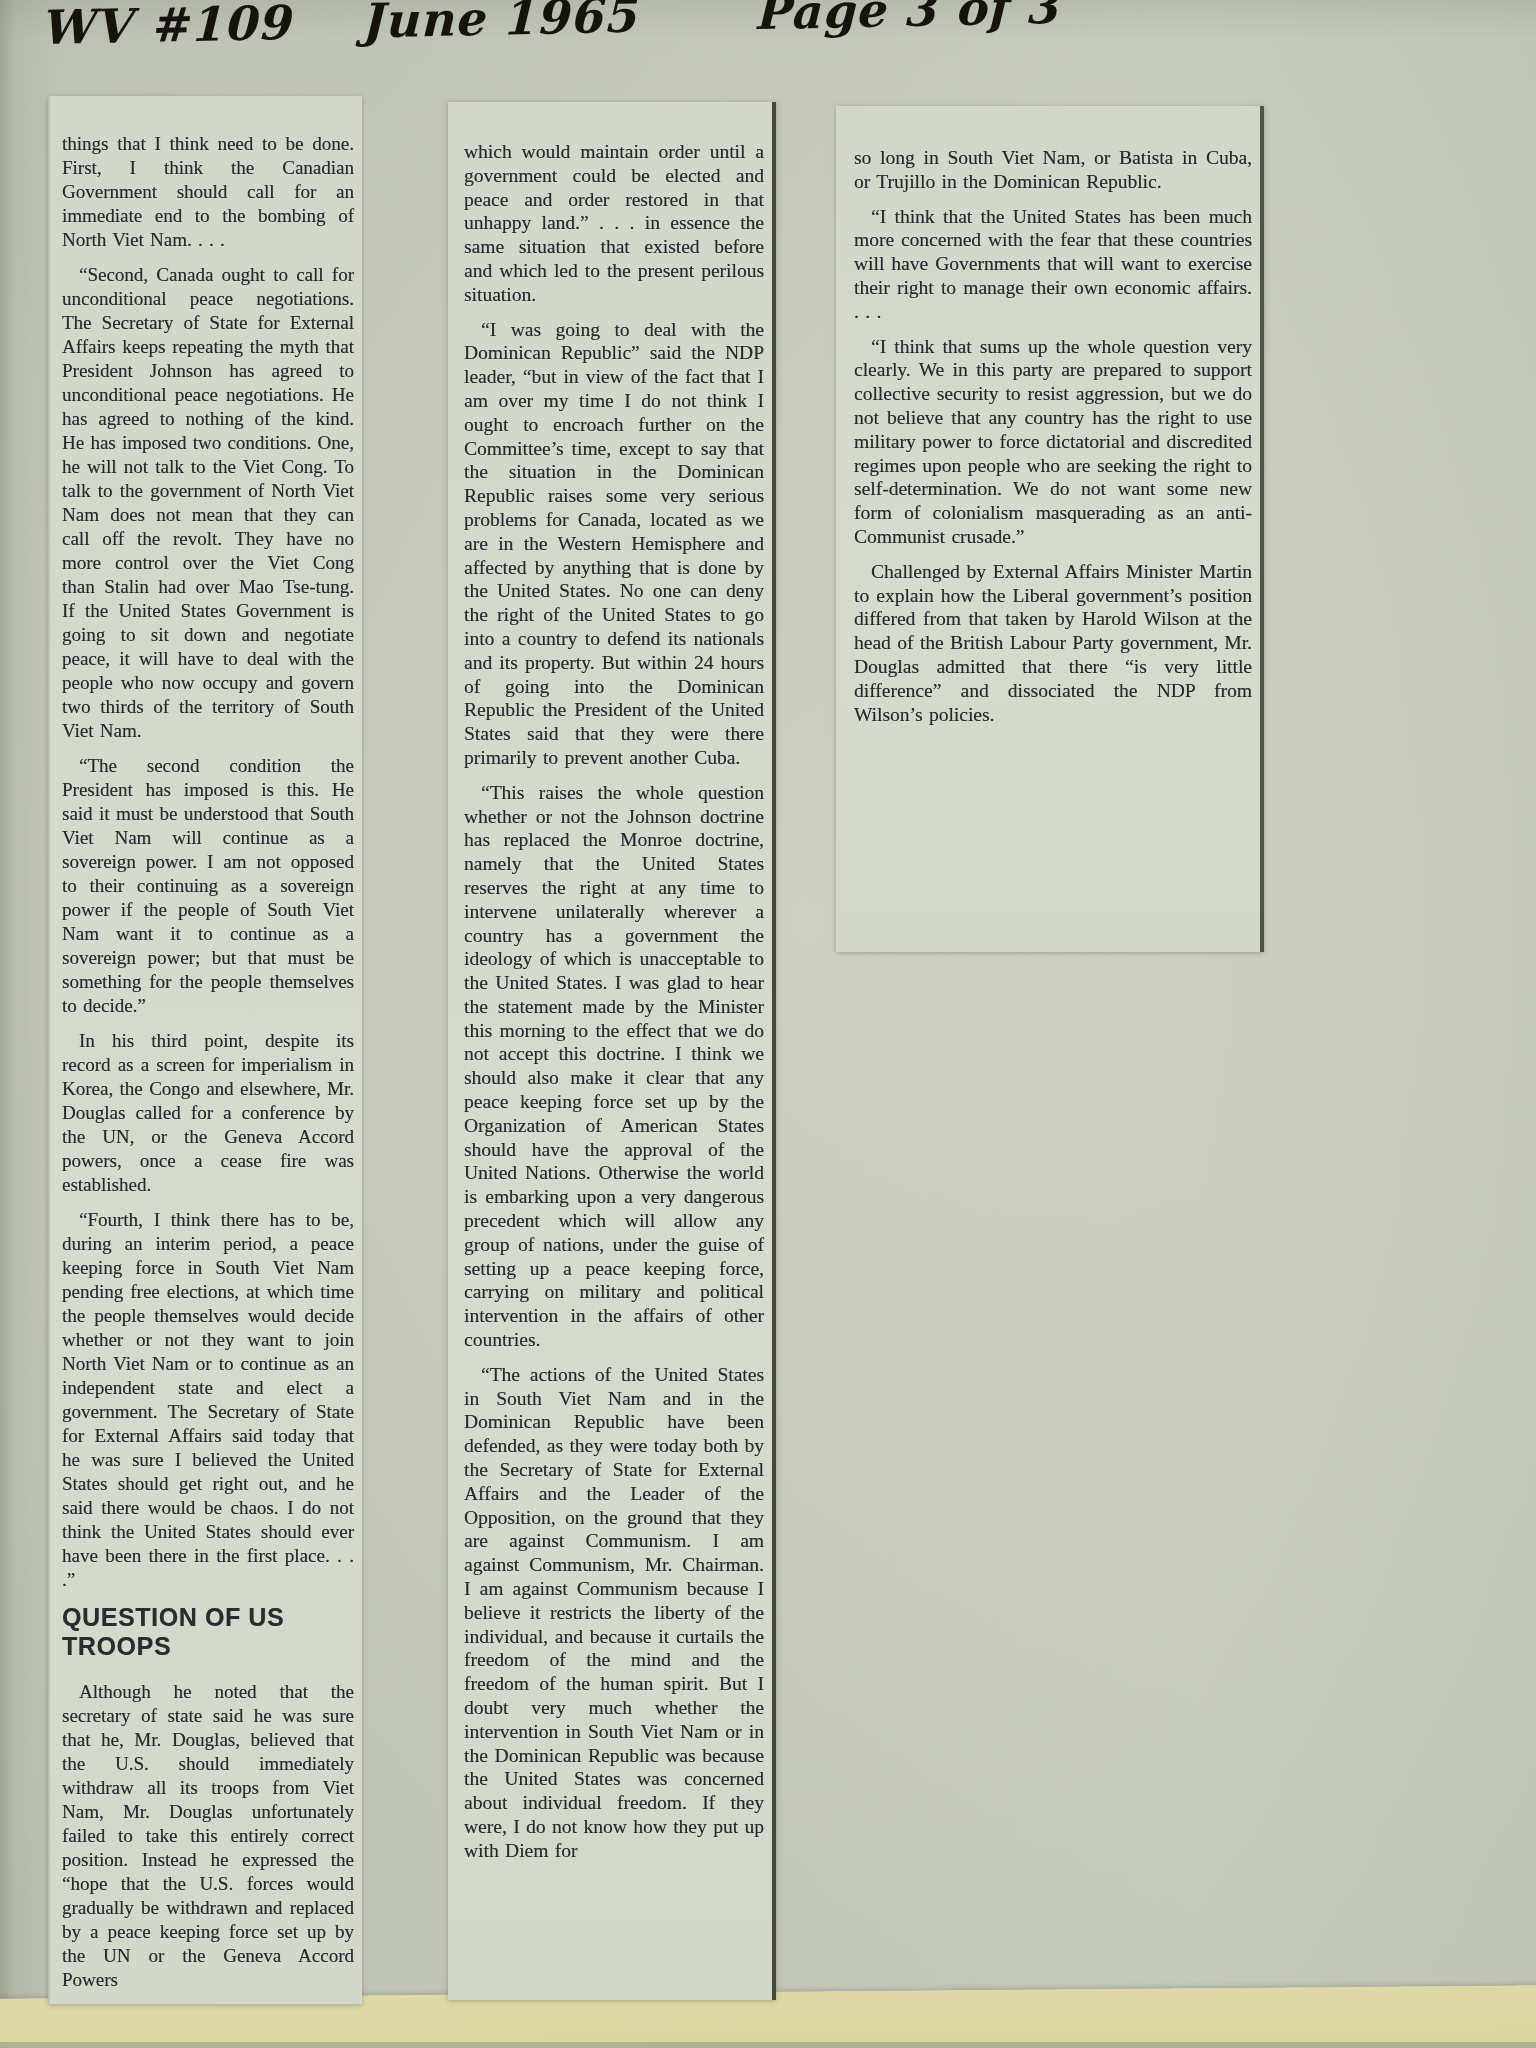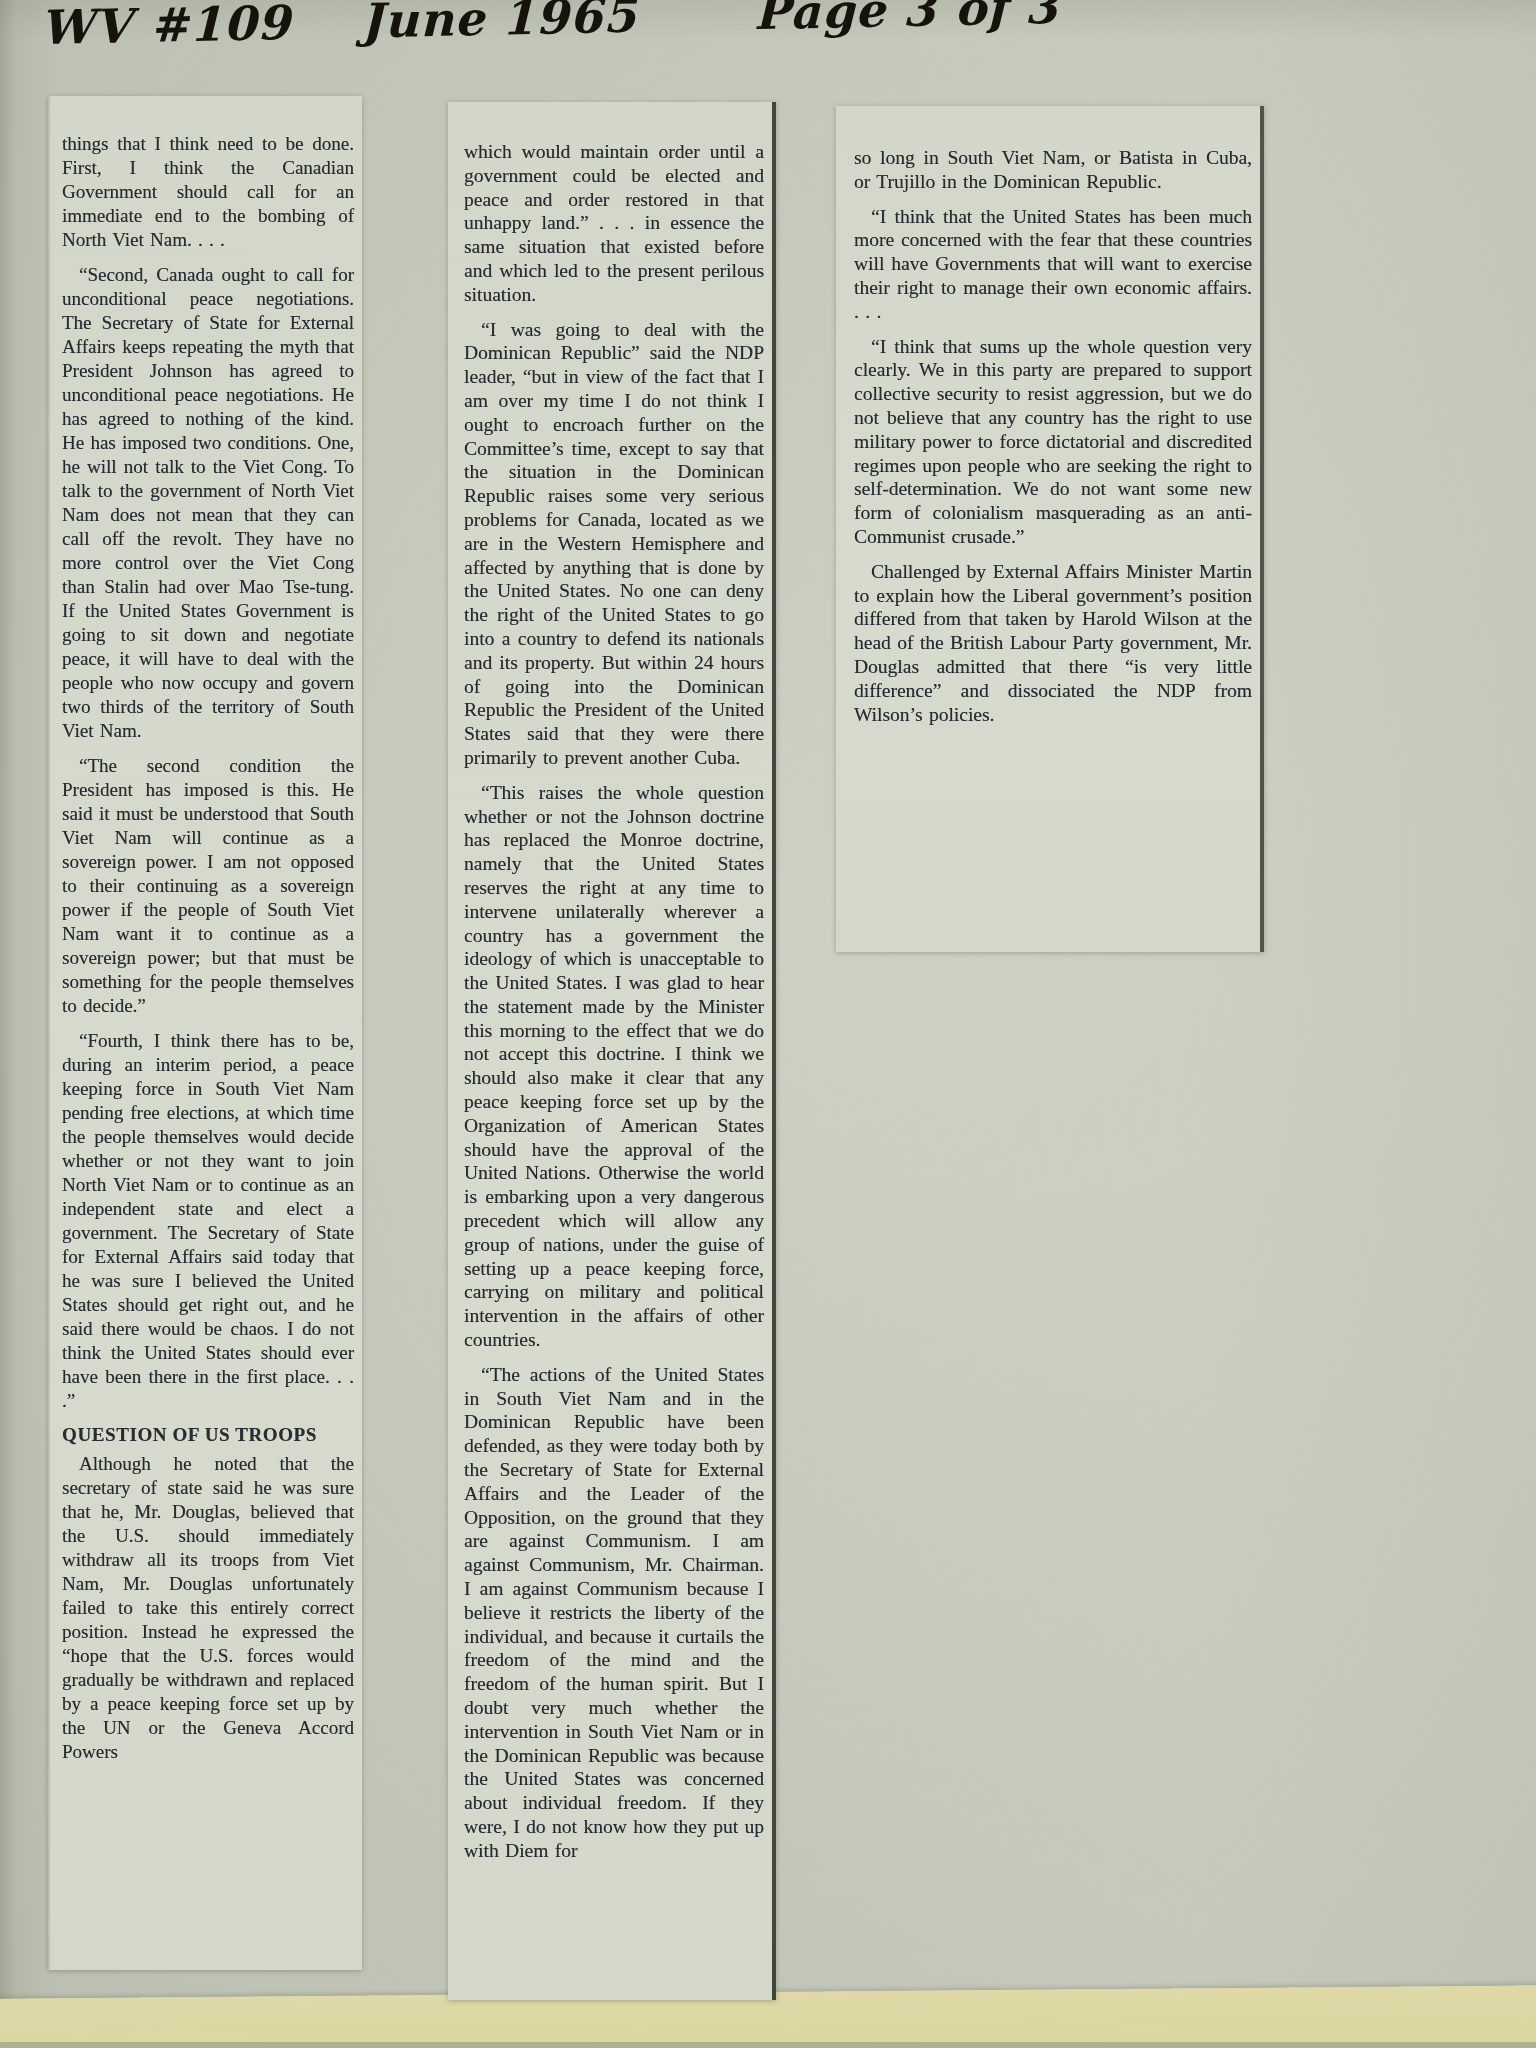--- a/index.html
+++ b/index.html
@@ -46,41 +46,42 @@
   .piece3 { left:836px; top:106px; width:428px; min-height:846px;  padding:40px 8px 18px 18px;
             border-right:4px solid #51544a; }
   .para {
     margin:0 0 11px; text-align:justify; font-size:19px; line-height:24px; text-indent:17px;
     word-spacing:1.5px;
   }
   .piece2 .para, .piece3 .para { font-size:19.5px; line-height:23.8px; }
   .noindent { text-indent:0; }
   .para:last-child { margin-bottom:0; }
   .heading {
-    font-family:Liberation Serif, serif; font-size:19px; font-weight:bold;
-    letter-spacing:0.6px; margin:5px 0 6px; color:#292c30; text-indent:0;
+    font-family:Liberation Sans, sans-serif; font-size:25px; font-weight:bold;
+    letter-spacing:0.6px; margin:5px 0 19px; color:#292c30; text-indent:0;
   }
 </style>
 </head>
 <body>
 
 <div class="vignette"></div>
 <div class="bottom-sheet"></div>
 <div class="bottom-edge"></div>
 
 <div class="annotation">
   <span class="ann-id">WV #109</span>
   <span class="ann-date">June 1965</span>
   <span class="ann-page">Page 3 of 3</span>
 </div>
 
 <div class="piece piece1">
   <p class="para noindent">things that I think need to be done. First, I think the Canadian Government should call for an immediate end to the bombing of North Viet Nam. . . .</p>
   <p class="para">“Second, Canada ought to call for unconditional peace negotiations. The Secretary of State for External Affairs keeps repeating the myth that President Johnson has agreed to unconditional peace negotiations. He has agreed to nothing of the kind. He has imposed two conditions. One, he will not talk to the Viet Cong. To talk to the government of North Viet Nam does not mean that they can call off the revolt. They have no more control over the Viet Cong than Stalin had over Mao Tse-tung. If the United States Government is going to sit down and negotiate peace, it will have to deal with the people who now occupy and govern two thirds of the territory of South Viet Nam.</p>
   <p class="para">“The second condition the President has imposed is this. He said it must be understood that South Viet Nam will continue as a sovereign power. I am not opposed to their continuing as a sovereign power if the people of South Viet Nam want it to continue as a sovereign power; but that must be something for the people themselves to decide.”</p>
+  <p class="para">In his third point, despite its record as a screen for imperialism in Korea, the Congo and elsewhere, Mr. Douglas called for a conference by the UN, or the Geneva Accord powers, once a cease fire was established.</p>
   <p class="para">“Fourth, I think there has to be, during an interim period, a peace keeping force in South Viet Nam pending free elections, at which time the people themselves would decide whether or not they want to join North Viet Nam or to continue as an independent state and elect a government. The Secretary of State for External Affairs said today that he was sure I believed the United States should get right out, and he said there would be chaos. I do not think the United States should ever have been there in the first place. . . .”</p>
   <h2 class="heading">QUESTION OF US TROOPS</h2>
   <p class="para">Although he noted that the secretary of state said he was sure that he, Mr. Douglas, believed that the U.S. should immediately withdraw all its troops from Viet Nam, Mr. Douglas unfortunately failed to take this entirely correct position. Instead he expressed the “hope that the U.S. forces would gradually be withdrawn and replaced by a peace keeping force set up by the UN or the Geneva Accord Powers</p>
 </div>
 
 <div class="piece piece2">
   <p class="para noindent">which would maintain order until a government could be elected and peace and order restored in that unhappy land.” . . . in essence the same situation that existed before and which led to the present perilous situation.</p>
   <p class="para">“I was going to deal with the Dominican Republic” said the NDP leader, “but in view of the fact that I am over my time I do not think I ought to encroach further on the Committee’s time, except to say that the situation in the Dominican Republic raises some very serious problems for Canada, located as we are in the Western Hemisphere and affected by anything that is done by the United States. No one can deny the right of the United States to go into a country to defend its nationals and its property. But within 24 hours of going into the Dominican Republic the President of the United States said that they were there primarily to prevent another Cuba.</p>
   <p class="para">“This raises the whole question whether or not the Johnson doctrine has replaced the Monroe doctrine, namely that the United States reserves the right at any time to intervene unilaterally wherever a country has a government the ideology of which is unacceptable to the United States. I was glad to hear the statement made by the Minister this morning to the effect that we do not accept this doctrine. I think we should also make it clear that any peace keeping force set up by the Organization of American States should have the approval of the United Nations. Otherwise the world is embarking upon a very dangerous precedent which will allow any group of nations, under the guise of setting up a peace keeping force, carrying on military and political intervention in the affairs of other countries.</p>
   <p class="para">“The actions of the United States in South Viet Nam and in the Dominican Republic have been defended, as they were today both by the Secretary of State for External Affairs and the Leader of the Opposition, on the ground that they are against Communism. I am against Communism, Mr. Chairman. I am against Communism because I believe it restricts the liberty of the individual, and because it curtails the freedom of the mind and the freedom of the human spirit. But I doubt very much whether the intervention in South Viet Nam or in the Dominican Republic was because the United States was concerned about individual freedom. If they were, I do not know how they put up with Diem for</p>

